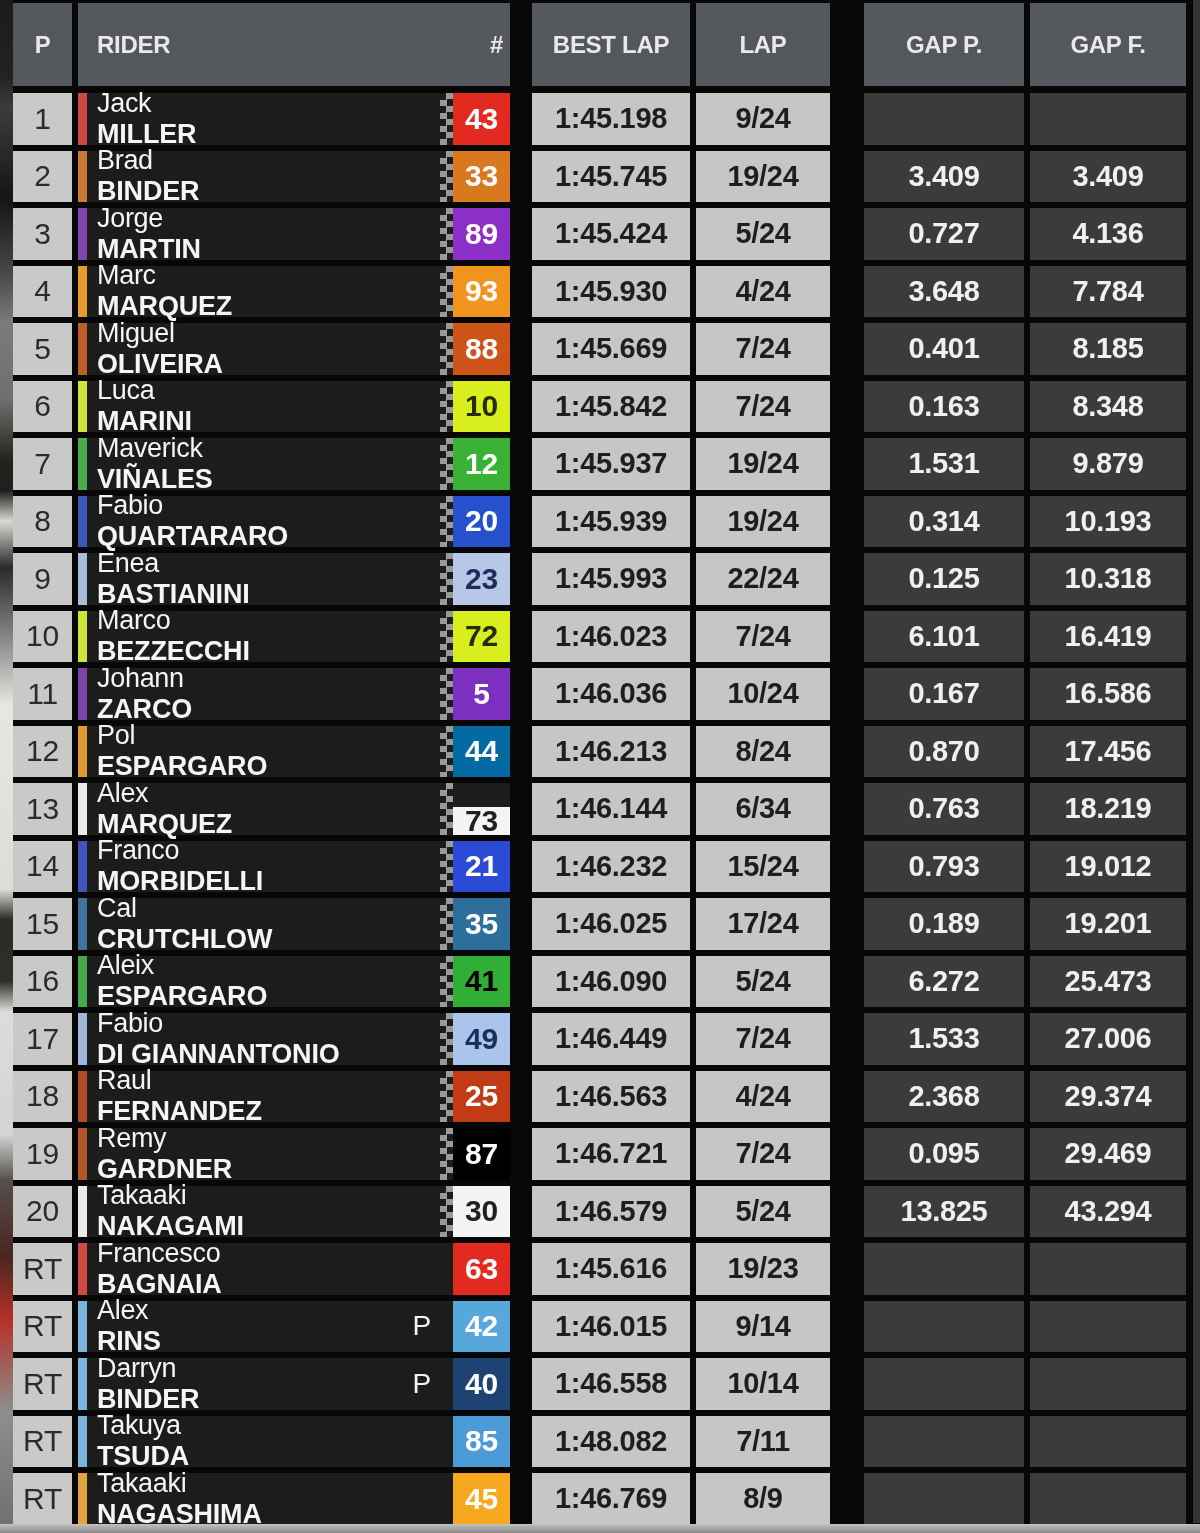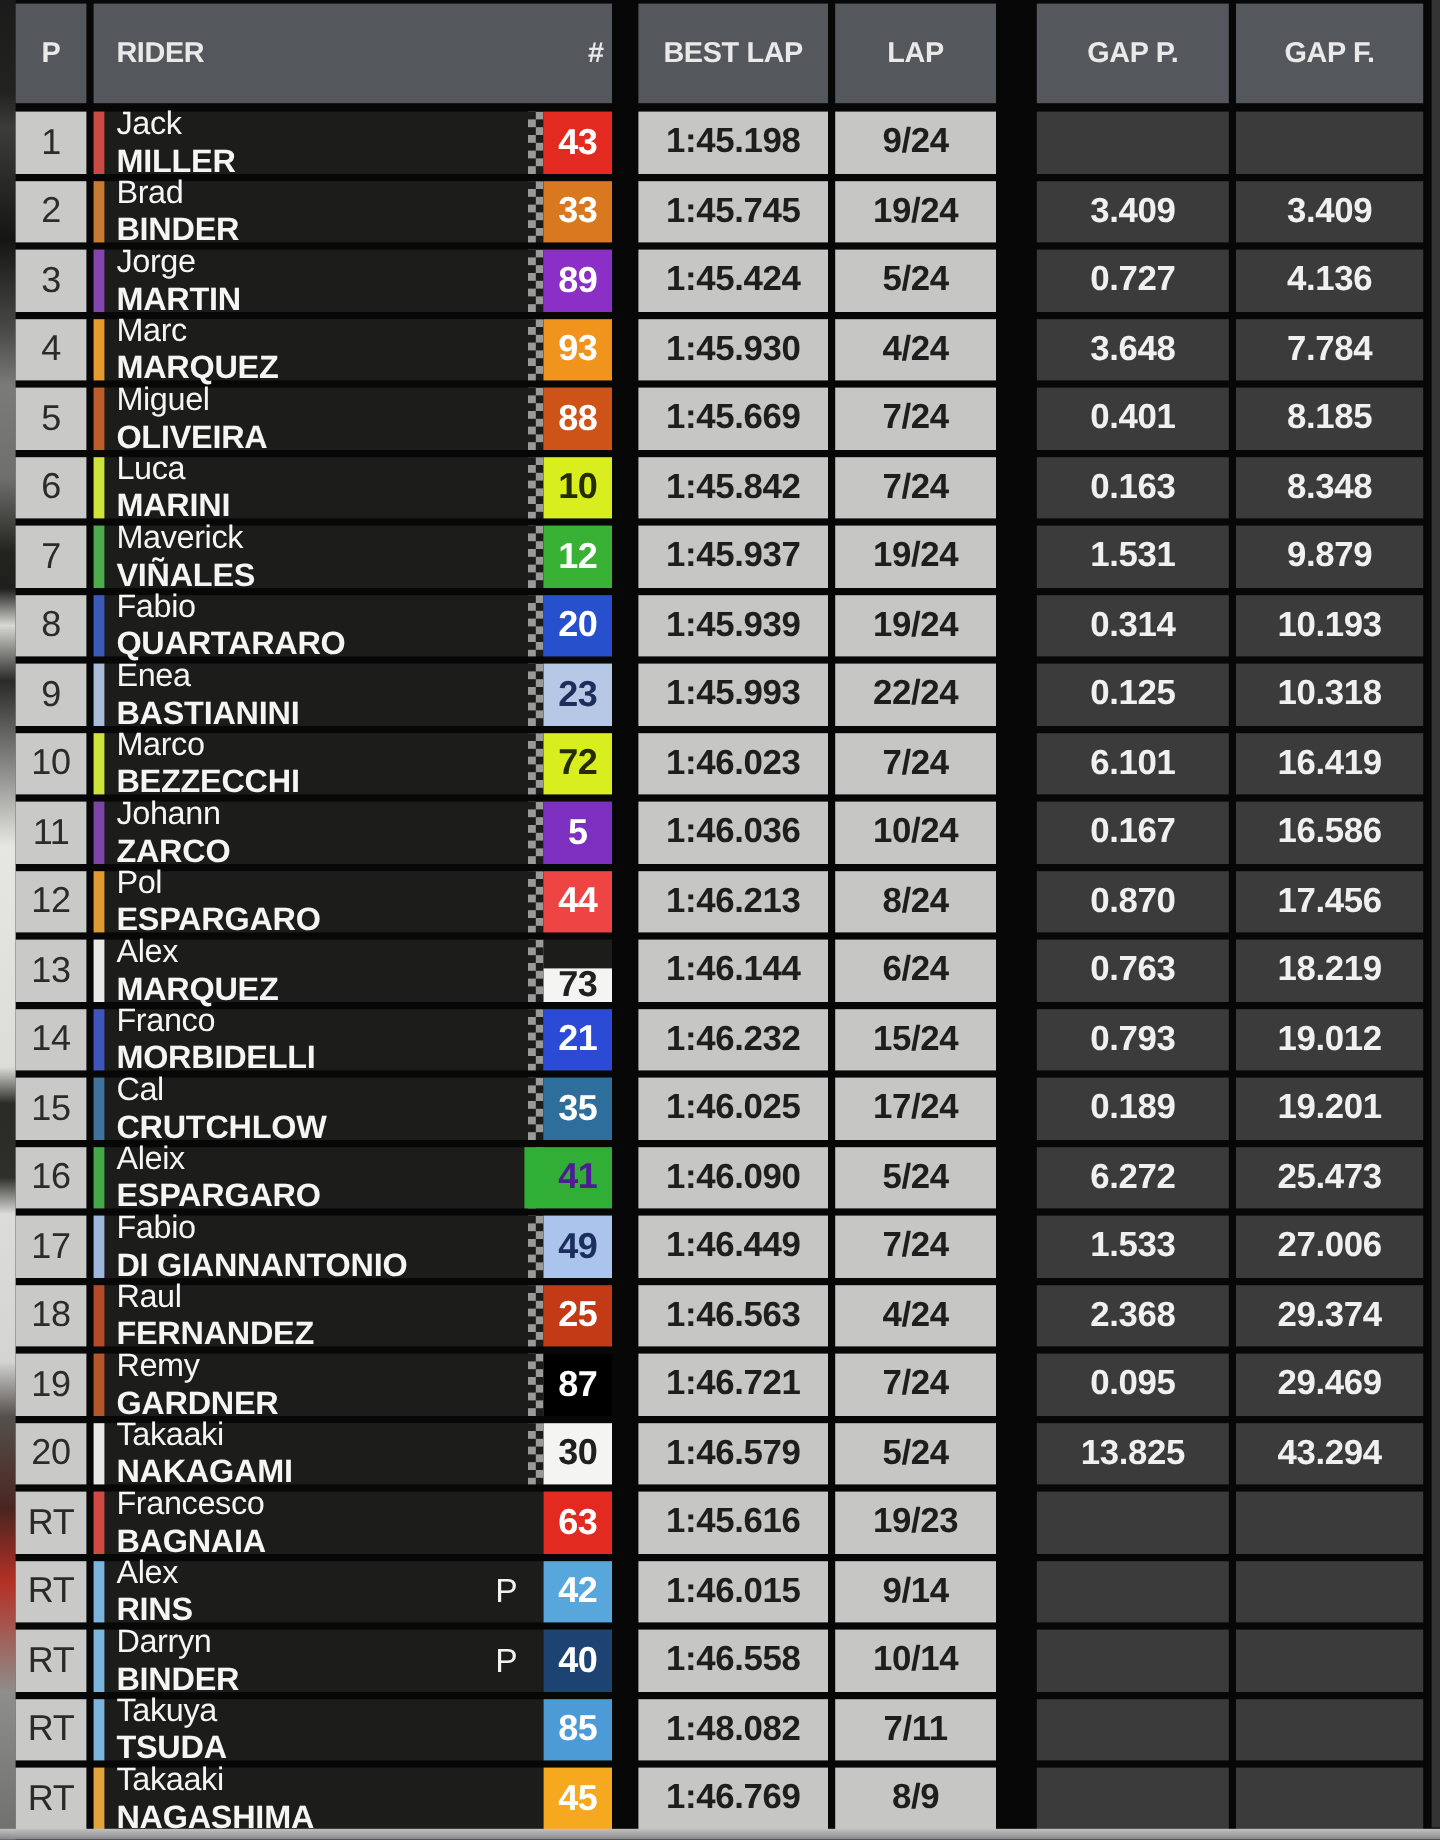--- a/index.html
+++ b/index.html
@@ -268,40 +268,40 @@
       </div>
       <div class="row">
         <div class="cell col-pos c-pos">12</div>
         <div class="cell col-rider c-rider">
           <div class="stripe" style="background: rgb(224, 154, 50);"></div>
           <div class="name">
             <div class="fn">Pol</div>
             <div class="ln">ESPARGARO</div>
           </div>
           <div class="checker"></div>
-          <div class="badge" style="background: #ef4444; color: rgb(255, 255, 255);">44</div>
+          <div class="badge" style="background: #0369a1; color: rgb(255, 255, 255);">44</div>
         </div>
         <div class="cell col-best c-best">1:46.213</div>
         <div class="cell col-lap c-lap">8/24</div>
         <div class="cell col-gapp c-gap">0.870</div>
         <div class="cell col-gapf c-gap">17.456</div>
       </div>
       <div class="row">
         <div class="cell col-pos c-pos">13</div>
         <div class="cell col-rider c-rider">
           <div class="stripe" style="background: rgb(233, 233, 231);"></div>
           <div class="name">
             <div class="fn">Alex</div>
             <div class="ln">MARQUEZ</div>
           </div>
           <div class="checker"></div>
           <div class="badge" style="background: rgb(244, 244, 242); color: rgb(32, 32, 32); margin-top: 24px;">73</div>
         </div>
         <div class="cell col-best c-best">1:46.144</div>
-        <div class="cell col-lap c-lap">6/24</div>
+        <div class="cell col-lap c-lap">6/34</div>
         <div class="cell col-gapp c-gap">0.763</div>
         <div class="cell col-gapf c-gap">18.219</div>
       </div>
       <div class="row">
         <div class="cell col-pos c-pos">14</div>
         <div class="cell col-rider c-rider">
           <div class="stripe" style="background: rgb(61, 85, 189);"></div>
           <div class="name">
             <div class="fn">Franco</div>
             <div class="ln">MORBIDELLI</div>
@@ -332,21 +332,21 @@
       </div>
       <div class="row">
         <div class="cell col-pos c-pos">16</div>
         <div class="cell col-rider c-rider">
           <div class="stripe" style="background: rgb(69, 168, 73);"></div>
           <div class="name">
             <div class="fn">Aleix</div>
             <div class="ln">ESPARGARO</div>
           </div>
           <div class="checker"></div>
-          <div class="badge" style="background: rgb(49, 174, 54); color: #4c1d95; padding-left: 16px;">41</div>
+          <div class="badge" style="background: rgb(49, 174, 54); color: #000000;">41</div>
         </div>
         <div class="cell col-best c-best">1:46.090</div>
         <div class="cell col-lap c-lap">5/24</div>
         <div class="cell col-gapp c-gap">6.272</div>
         <div class="cell col-gapf c-gap">25.473</div>
       </div>
       <div class="row">
         <div class="cell col-pos c-pos">17</div>
         <div class="cell col-rider c-rider">
           <div class="stripe" style="background: rgb(159, 183, 218);"></div>

